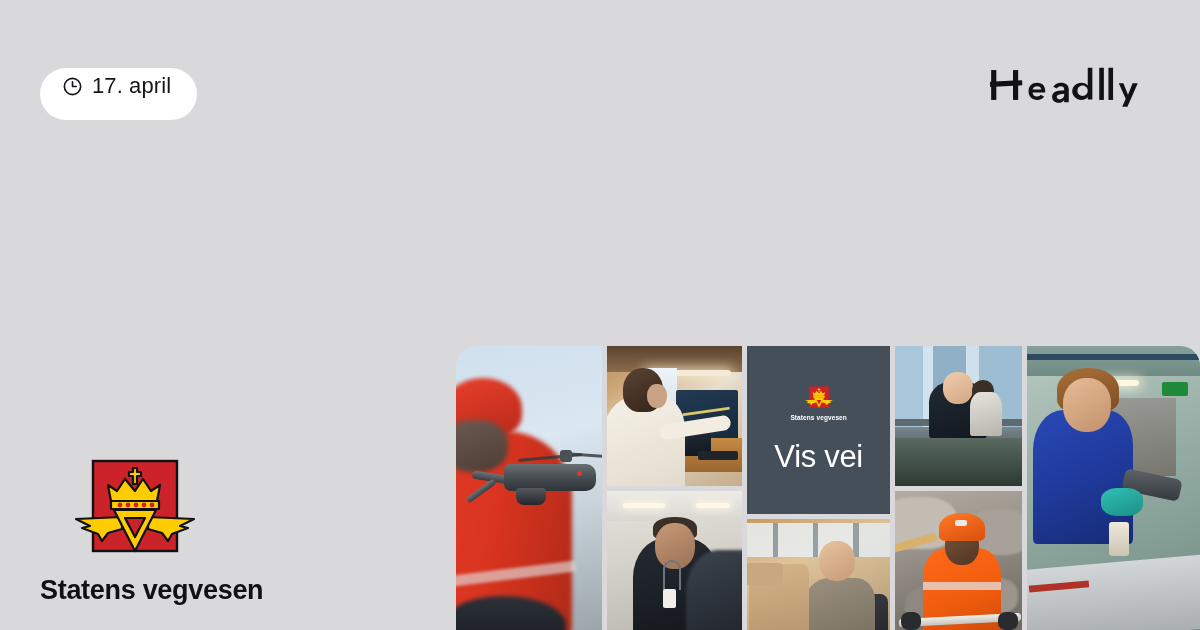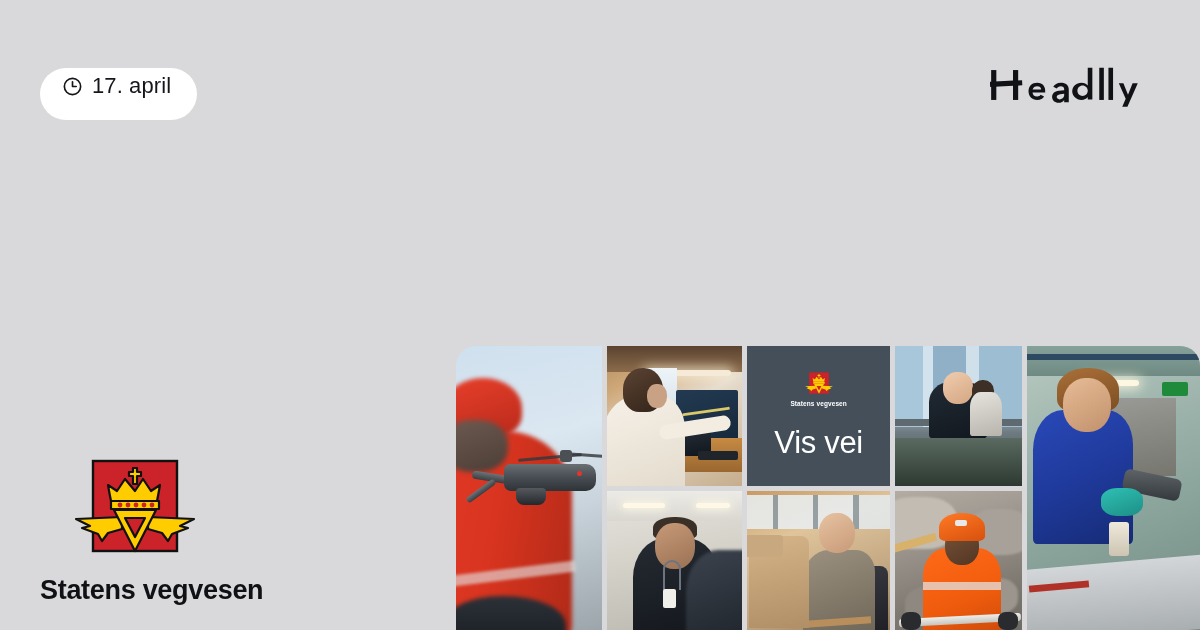--- a/index.html
+++ b/index.html
@@ -67,21 +67,21 @@
   #collage .col { display: flex; flex-direction: column; gap: 5px; height: 100%; }
   #collage .col.drone  { width: 148px; }
   #collage .col.office { width: 137px; }
   #collage .col.visvei { width: 145px; }
   #collage .col.site   { width: 129px; }
   #collage .col.lab    { width: 175px; }
   #collage .tile { position: relative; overflow: hidden; flex: none; }
   #collage .col.drone  .tile { height: 100%; }
   #collage .col.office .tile.t1 { height: 140px; }
   #collage .col.office .tile.t2 { height: 145px; }
-  #collage .col.visvei .tile.t1 { height: 140px; text-align: center; }
+  #collage .col.visvei .tile.t1 { height: 168px; text-align: center; }
   #collage .col.visvei .tile.t2 { height: 145px; }
   #collage .col.site   .tile.t1 { height: 140px; }
   #collage .col.site   .tile.t2 { height: 145px; }
   #collage .col.lab    .tile { height: 100%; border-radius: 0 20px 0 0; }
 
   
   .photo { position: absolute; inset: 0; }
 
   
   .ph-drone { background: linear-gradient(165deg,#cfe0ee 0%,#dbe7f1 34%,#c9d4dc 58%,#9aa3a8 100%); }

